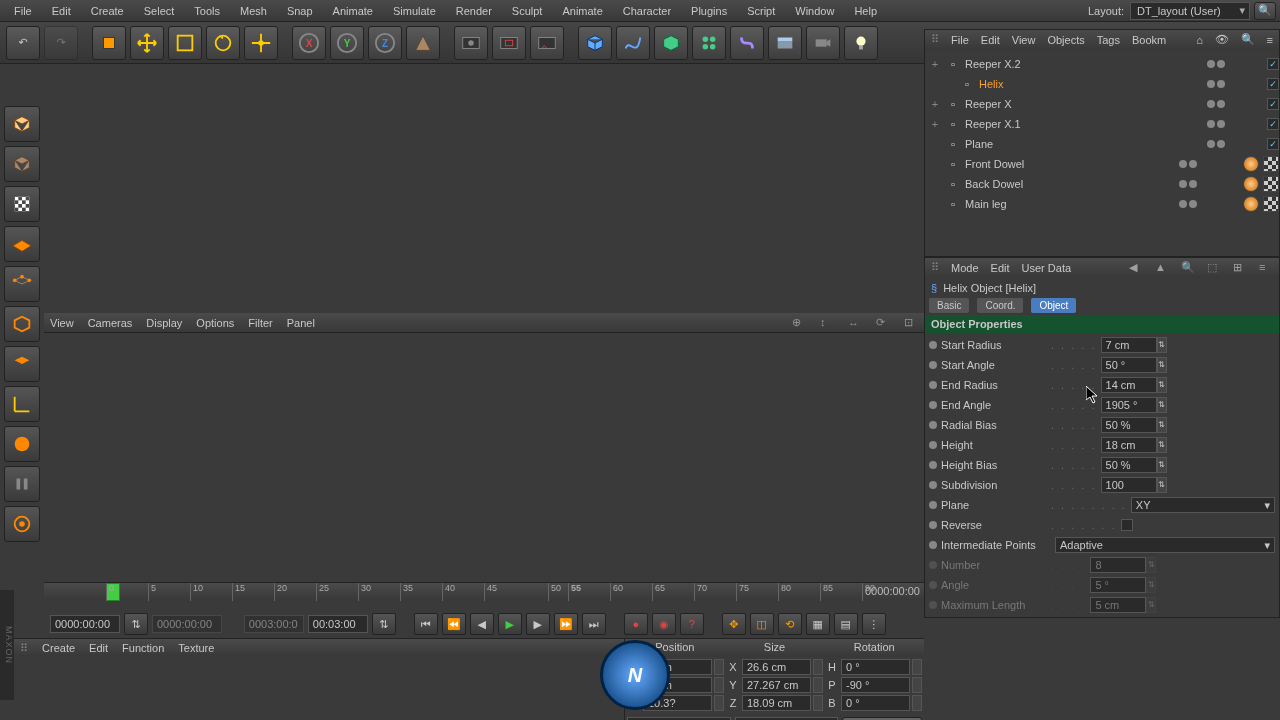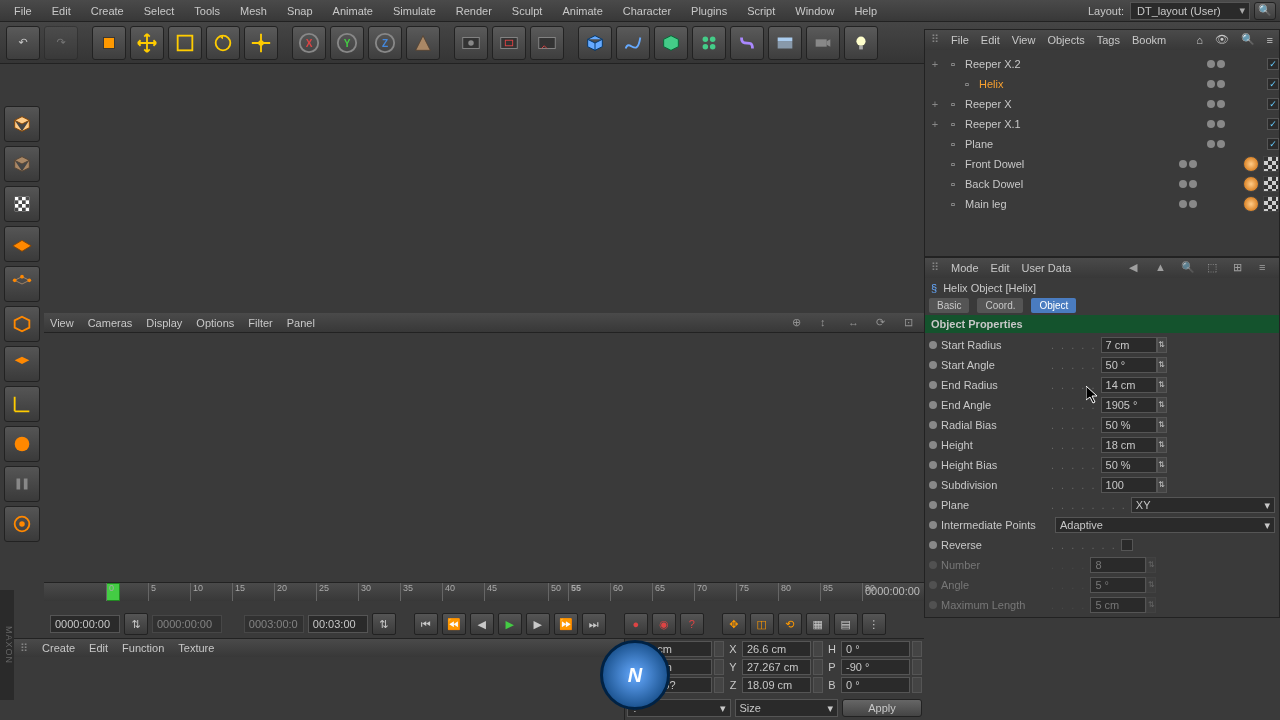--- a/index.html
+++ b/index.html
@@ -576,28 +576,28 @@
             <span class="pstep">⇅</span>
           </div>
           <div class="prow">
             <span class="pdot"></span>
             <span class="plabel">Plane</span>
             <span class="pdots">. . . . . . . .</span>
             <span class="pdd">XY</span>
           </div>
           <div class="prow">
             <span class="pdot"></span>
-            <span class="plabel">Intermediate Points</span>
-            <span class="pdd">Adaptive</span>
-          </div>
-          <div class="prow">
-            <span class="pdot"></span>
             <span class="plabel">Reverse</span>
             <span class="pdots">. . . . . . .</span>
             <span class="pchk"></span>
+          </div>
+          <div class="prow">
+            <span class="pdot"></span>
+            <span class="plabel">Intermediate Points</span>
+            <span class="pdd">Adaptive</span>
           </div>
           <div class="prow">
             <span class="pdot" style="opacity:.3"></span>
             <span class="plabel dim">Number</span>
             <span class="pdots" style="opacity:.3">. . . .</span>
             <span class="pval dim">8</span>
             <span class="pstep" style="opacity:.3">⇅</span>
           </div>
           <div class="prow">
             <span class="pdot" style="opacity:.3"></span>
@@ -678,20 +678,25 @@
   <div class="mat-left">
     <div class="mat-menu">
       <span style="opacity:.5">⠿</span>
       <span>Create</span>
       <span>Edit</span>
       <span>Function</span>
       <span>Texture</span>
     </div>
   </div>
   <div class="coord-panel">
+    <div class="coord-head">
+      <div>Position</div>
+      <div>Size</div>
+      <div>Rotation</div>
+    </div>
     <div class="coord-rows" id="coord-rows">
         <div class="crow">
           <span class="clabel">X</span>
           <span class="cval">0 cm</span>
           <span class="cstep"></span>
           <span class="clabel">X</span>
           <span class="cval">26.6 cm</span>
           <span class="cstep"></span>
           <span class="clabel">H</span>
           <span class="cval">0 °</span>

